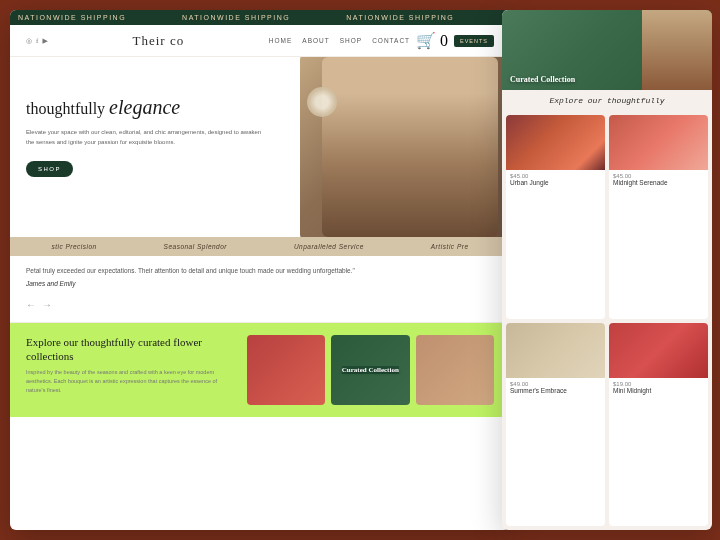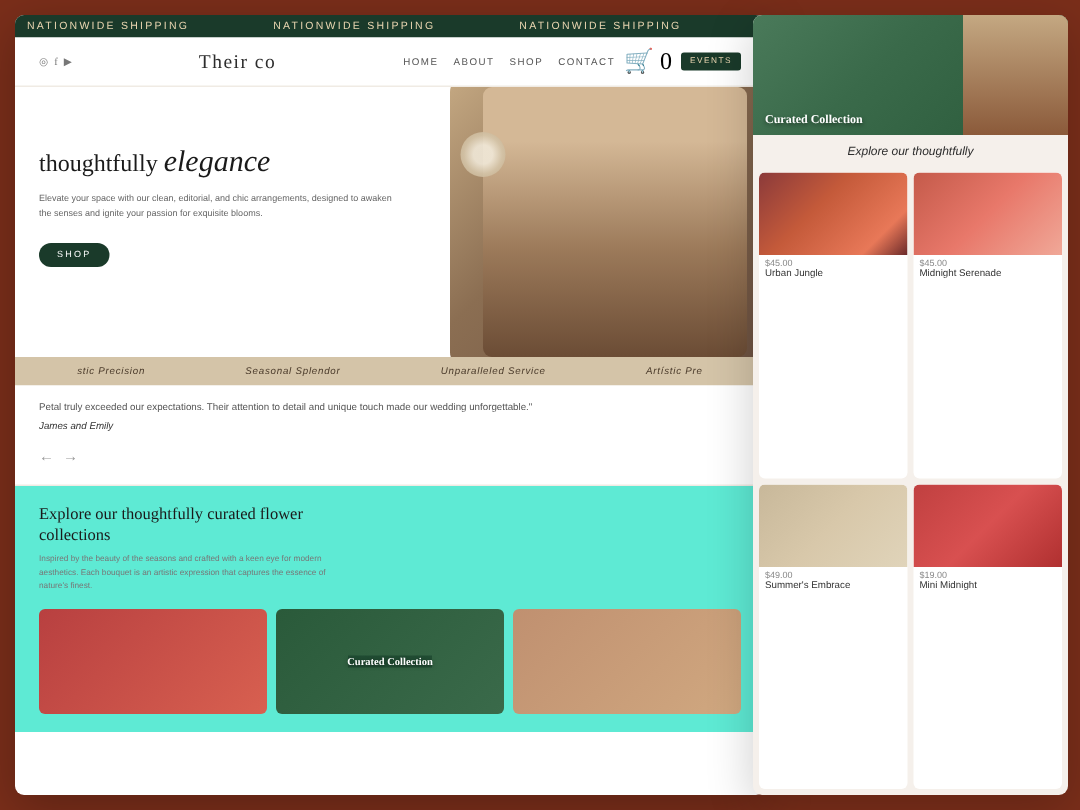--- a/index.html
+++ b/index.html
@@ -208,22 +208,21 @@
     .arrow {
       font-size: 10px;
       color: #999;
     }
 
     
     .bottom-section {
       display: flex;
       padding: 12px 16px;
       gap: 10px;
-      background: #5eead4;
-      flex-direction: column;
+      background: #bef264;
     }
     .bottom-text {
       width: 45%;
     }
     .bottom-title {
       font-size: 11px;
       color: #1a1a1a;
       line-height: 1.3;
       margin-bottom: 5px;
     }
@@ -458,21 +457,21 @@
 </div>
 
 <div class="right-panel">
 
   <div class="top-collection-card">
     <div class="img-flowers-2" style="width:100%;height:100%;position:absolute;inset:0;"></div>
     <div class="person-img"></div>
     <div class="top-collection-label">Curated Collection</div>
   </div>
 
-  <div style="background:#f5f0eb;padding:6px 8px;font-family:Liberation Sans, sans-serif;font-size:8px;color:#2d2d2d;font-style:italic;text-align:center;">Explore our thoughtfully</div>
+  <div style="background:#f5f0eb;padding:6px 8px;font-family:Liberation Mono, monospace;font-size:8px;color:#2d2d2d;font-style:italic;text-align:center;">Explore our thoughtfully</div>
 
   <div class="product-grid">
 
     <div class="product-card">
       <div class="product-img img-flowers-1"></div>
       <div class="product-info">
         <div class="product-price">$45.00</div>
         <div class="product-name">Urban Jungle</div>
       </div>
     </div>

